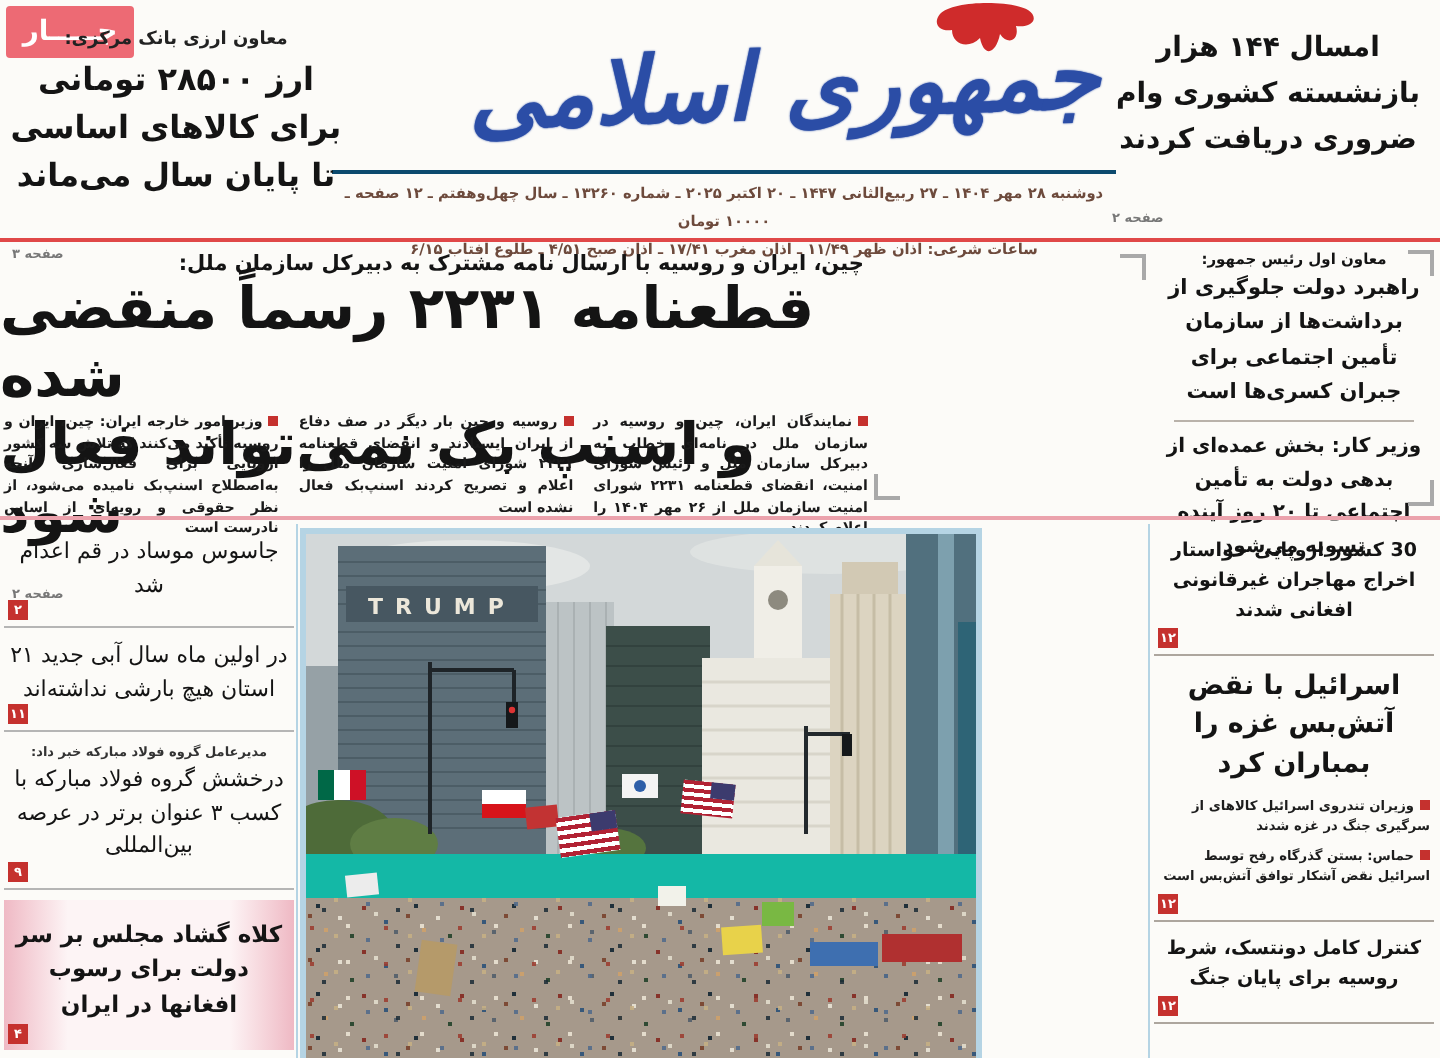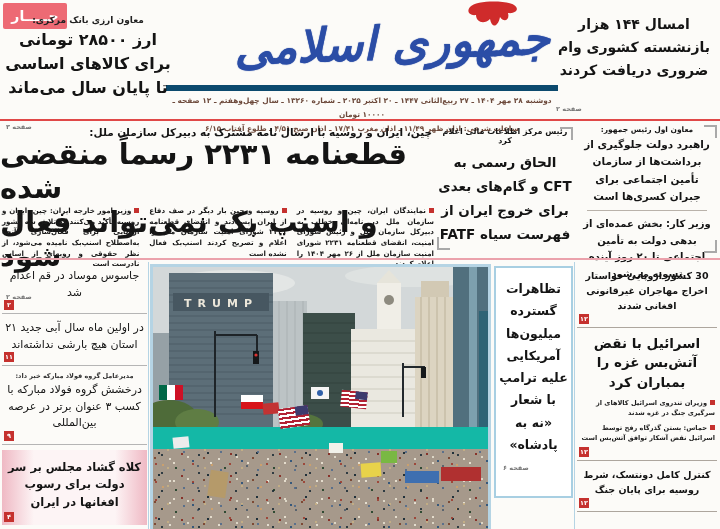--- a/index.html
+++ b/index.html
@@ -6,21 +6,21 @@
   body{background:#888;font-family:"DejaVu Sans","Liberation Sans",sans-serif}
   .page{position:relative;width:720px;height:529px;background:#fcfbf8;overflow:hidden;direction:rtl;color:#141414;margin:0 auto}
 
   
   .watermark{position:absolute;left:3px;top:3px;width:64px;height:26px;background:rgba(235,85,97,.88);color:#fff;
     font-weight:bold;font-size:14px;border-radius:2px;display:flex;align-items:center;justify-content:center}
   .masthead-title{position:absolute;left:233px;top:2px;width:318px;height:82px;display:flex;align-items:center;justify-content:center;
     color:#2b4da6;font-size:46px;font-weight:bold;font-style:italic;transform:rotate(-2deg);letter-spacing:-1px;
     text-shadow:0 0 1px #2b4da6}
   .logo-blob{position:absolute;left:462px;top:0}
-  .dateline{position:absolute;left:166px;top:85px;width:392px;border-top:6px solid #0c4a6e;padding-top:3px;
+  .dateline{position:absolute;left:166px;top:85px;width:392px;border-top:2px solid #0c4a6e;padding-top:3px;
     text-align:center;font-size:7.4px;color:#6d4a3c;font-weight:bold;line-height:1.9}
   .top-left{position:absolute;left:2px;top:15px;width:172px;text-align:center}
   .top-left .kick{font-size:9px;font-weight:bold;color:#222}
   .top-left .ttl{font-size:16px;font-weight:bold;line-height:1.5;margin-top:3px}
   .top-right{position:absolute;left:552px;top:13px;width:164px;text-align:center}
   .top-right .ttl{font-size:14px;font-weight:bold;line-height:1.65}
   .pgref{font-size:6.5px;color:#777;text-align:left;margin-top:23px;padding-left:4px;font-weight:bold}
   .rule-red{position:absolute;left:0;top:119px;width:720px;height:2px;background:#e04848}
   .rule-pink{position:absolute;left:0;top:258px;width:720px;height:2px;background:#eba2ac}
 
@@ -151,25 +151,20 @@
     </div>
     <div class="col">
       <span class="sq"></span><span>روسیه و چین بار دیگر در صف دفاع از ایران ایستادند و انقضای قطعنامه ۲۲۳۱ شورای امنیت سازمان ملل را اعلام و تصریح کردند اسنپ‌بک فعال نشده است</span>
     </div>
     <div class="col">
       <span class="sq"></span><span>وزیر امور خارجه ایران: چین، ایران و روسیه تأکید می‌کنند که تلاش سه کشور اروپایی برای فعال‌سازی آنچه به‌اصطلاح اسنپ‌بک نامیده می‌شود، از نظر حقوقی و رویه‌ای از اساس نادرست است</span>
       <div class="pgref">صفحه ۲</div>
     </div>
   </div>
 
-  <div class="cft">
-    <div class="kick">رئیس مرکز اطلاعات مالی اعلام کرد</div>
-    <div class="ttl">الحاق رسمی به CFT و گام‌های بعدی برای خروج ایران از فهرست سیاه FATF</div>
-    <div class="pgref">صفحه ۷</div>
-  </div>
   <div class="bracket bt br" style="left:560px;top:127px"></div>
   <div class="bracket bb bl" style="left:437px;top:237px"></div>
 
   <div class="gov">
     <div class="kick">معاون اول رئیس جمهور:</div>
     <div class="ttl">راهبرد دولت جلوگیری از برداشت‌ها از سازمان تأمین اجتماعی برای جبران کسری‌ها است</div>
     <div class="div"></div>
     <div class="sec">وزیر کار: بخش عمده‌ای از بدهی دولت به تأمین اجتماعی تا ۲۰ روز آینده تسویه می‌شود</div>
   </div>
   <div class="bracket bt br" style="left:704px;top:125px"></div>
@@ -248,24 +243,20 @@
       </div>
     <div class="flag ysign"></div>
     <div class="flag gsign"></div>
     <div class="flag bbanner"></div>
     <div class="flag rbanner"></div>
     <div class="flag card"></div>
     <div class="flag wsign1"></div>
     <div class="flag wsign2"></div>
   </div>
 
-  <div class="caption">
-    <div class="txt">تظاهرات گسترده میلیون‌ها آمریکایی علیه ترامپ با شعار «نه به پادشاه»</div>
-    <div class="pgref">صفحه ۶</div>
-  </div>
 
   <div class="vline" style="left:574px;top:262px;height:267px"></div>
   <div class="vline" style="left:148px;top:262px;height:267px"></div>
 
   <div class="rcol">
     <div class="ritem">
       <div class="ttl">30 کشور اروپایی خواستار اخراج مهاجران غیرقانونی افغانی شدند</div>
       <span class="badge">۱۲</span>
     </div>
     <div class="ritem">

